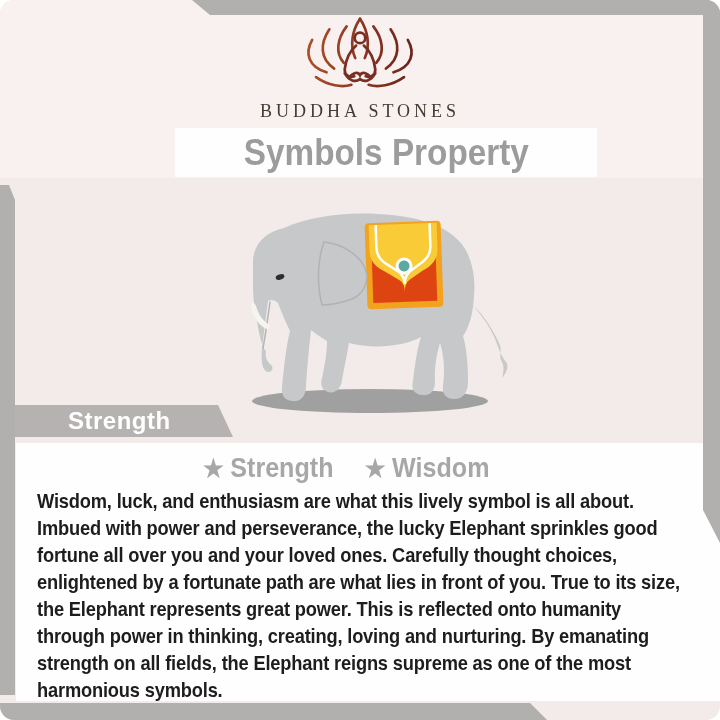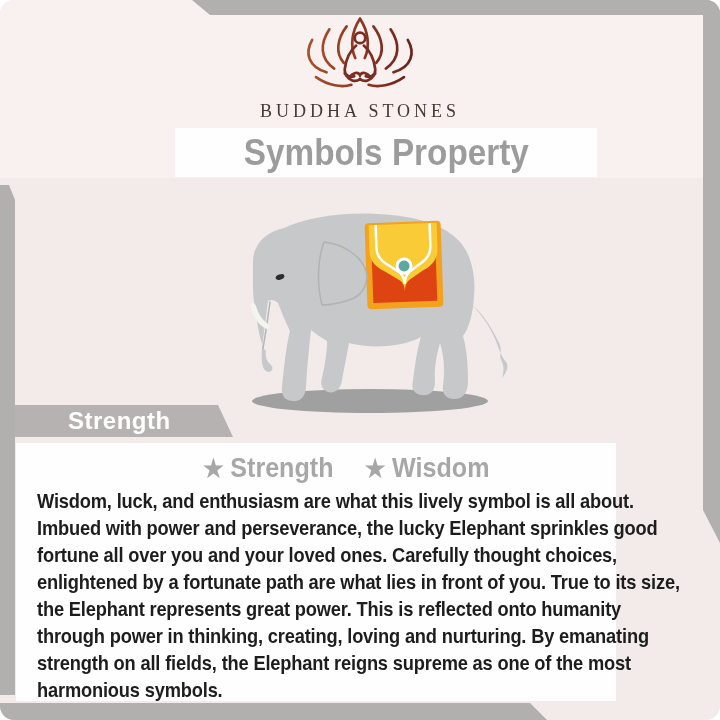--- a/index.html
+++ b/index.html
@@ -35,21 +35,21 @@
     display:flex;align-items:center;justify-content:center;margin-left:15px;}
   .page-title{font-size:37px;font-weight:bold;color:var(--c-title-gray);
     transform:scaleX(.9);white-space:nowrap;letter-spacing:0;}
   
   .caption-banner{left:0;top:405px;width:233px;height:32px;background:var(--c-banner-gray);
     clip-path:polygon(0 0,218px 0,100% 100%,0 100%);
     display:flex;align-items:center;}
   .caption-text{margin-left:68px;color:#fff;font-size:24px;font-weight:bold;
     letter-spacing:.5px;}
   
-  .desc-panel{left:16px;top:443px;width:600px;height:258px;background:var(--c-panel-white);}
+  .desc-panel{left:16px;top:443px;width:704px;height:258px;background:var(--c-panel-white);}
   .props-line{position:absolute;left:0;top:10px;width:660px;text-align:center;
     color:var(--c-accent-gray);font-size:27px;font-weight:bold;white-space:nowrap;}
   .prop{display:inline-block;transform:scaleX(.93);}
   .prop + .prop{margin-left:22px;}
   .star{font-size:25px;margin-right:7px;}
   .desc-lines{position:absolute;left:21px;top:44px;transform:scaleX(.87);
     transform-origin:0 0;}
   .desc-line{font-size:21px;font-weight:bold;color:var(--c-text-black);
     line-height:27px;white-space:nowrap;letter-spacing:-.2px;}
   svg{display:block;}

